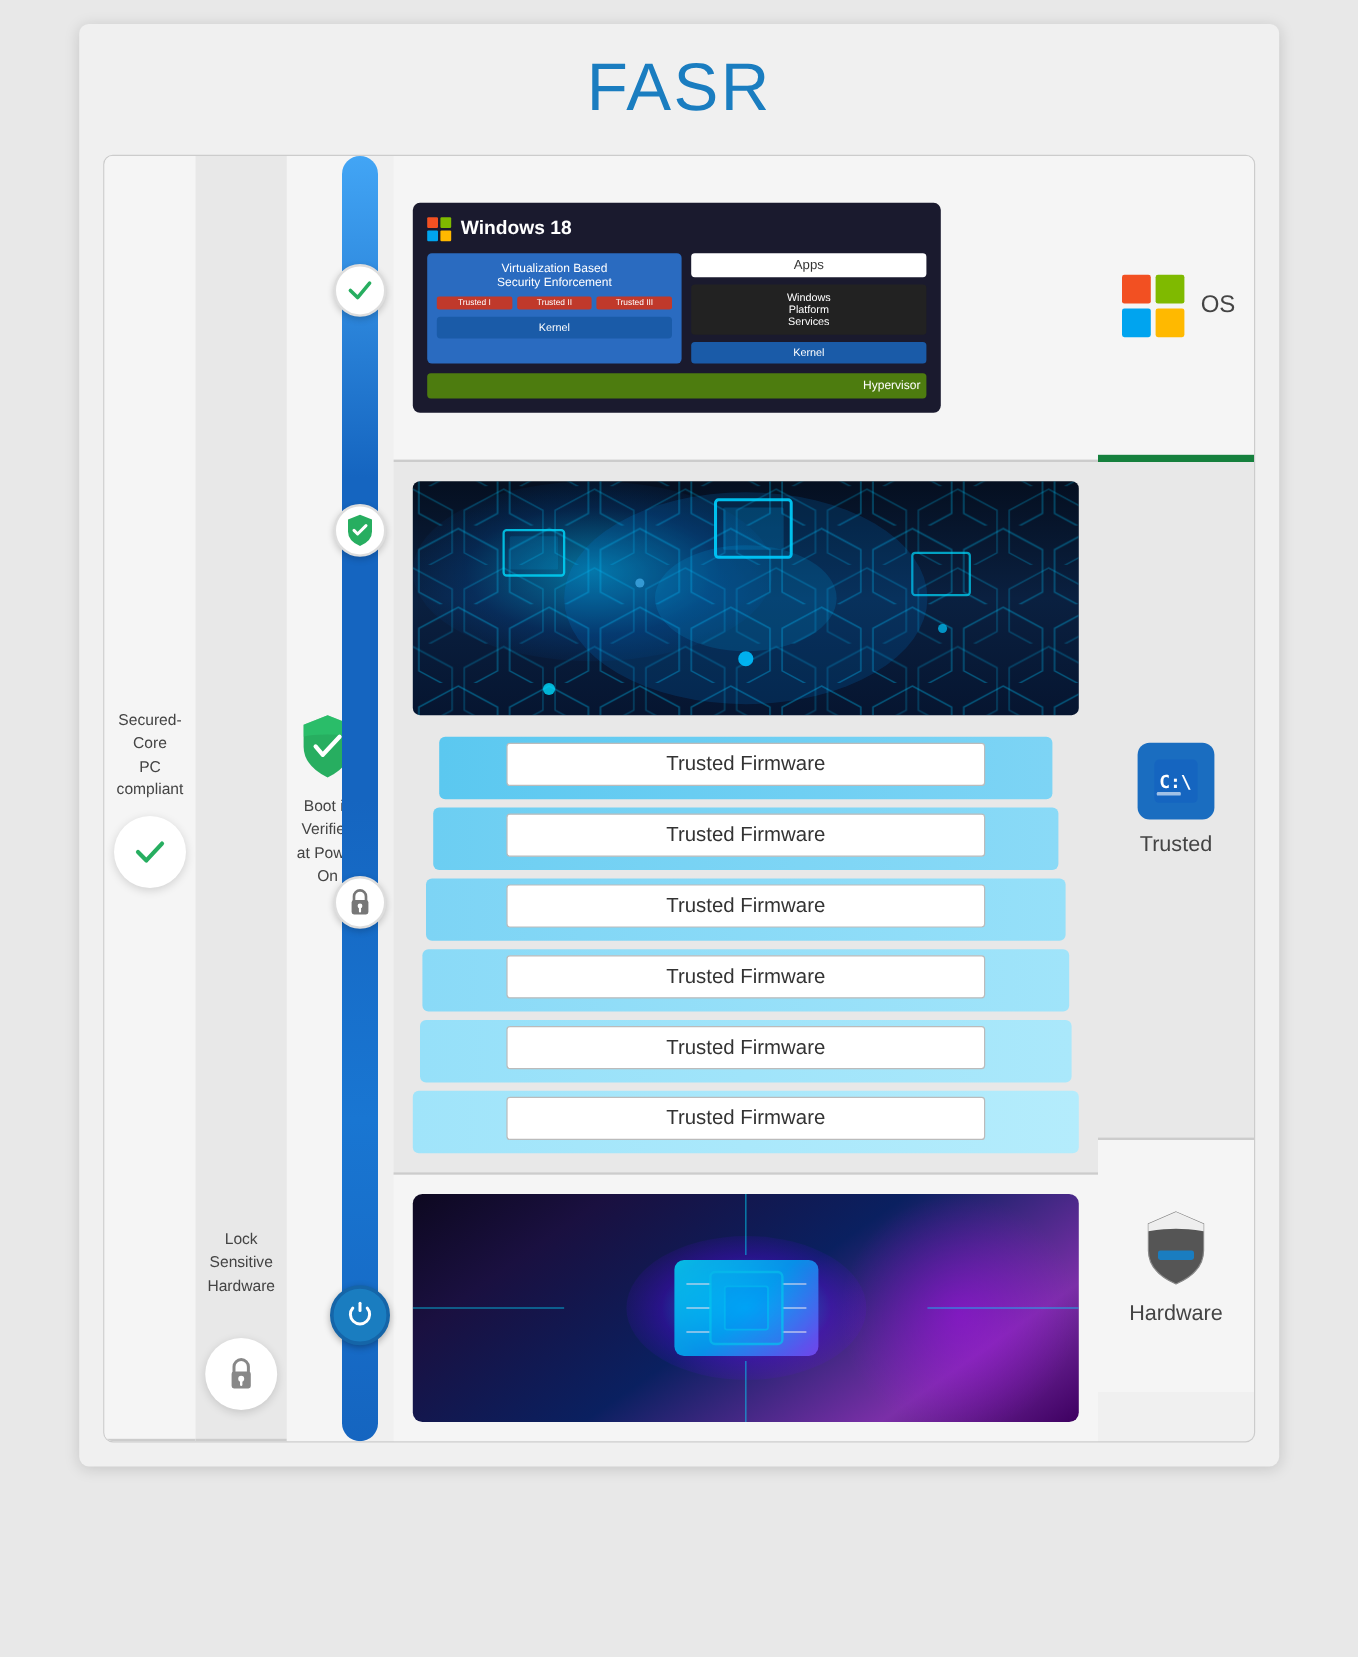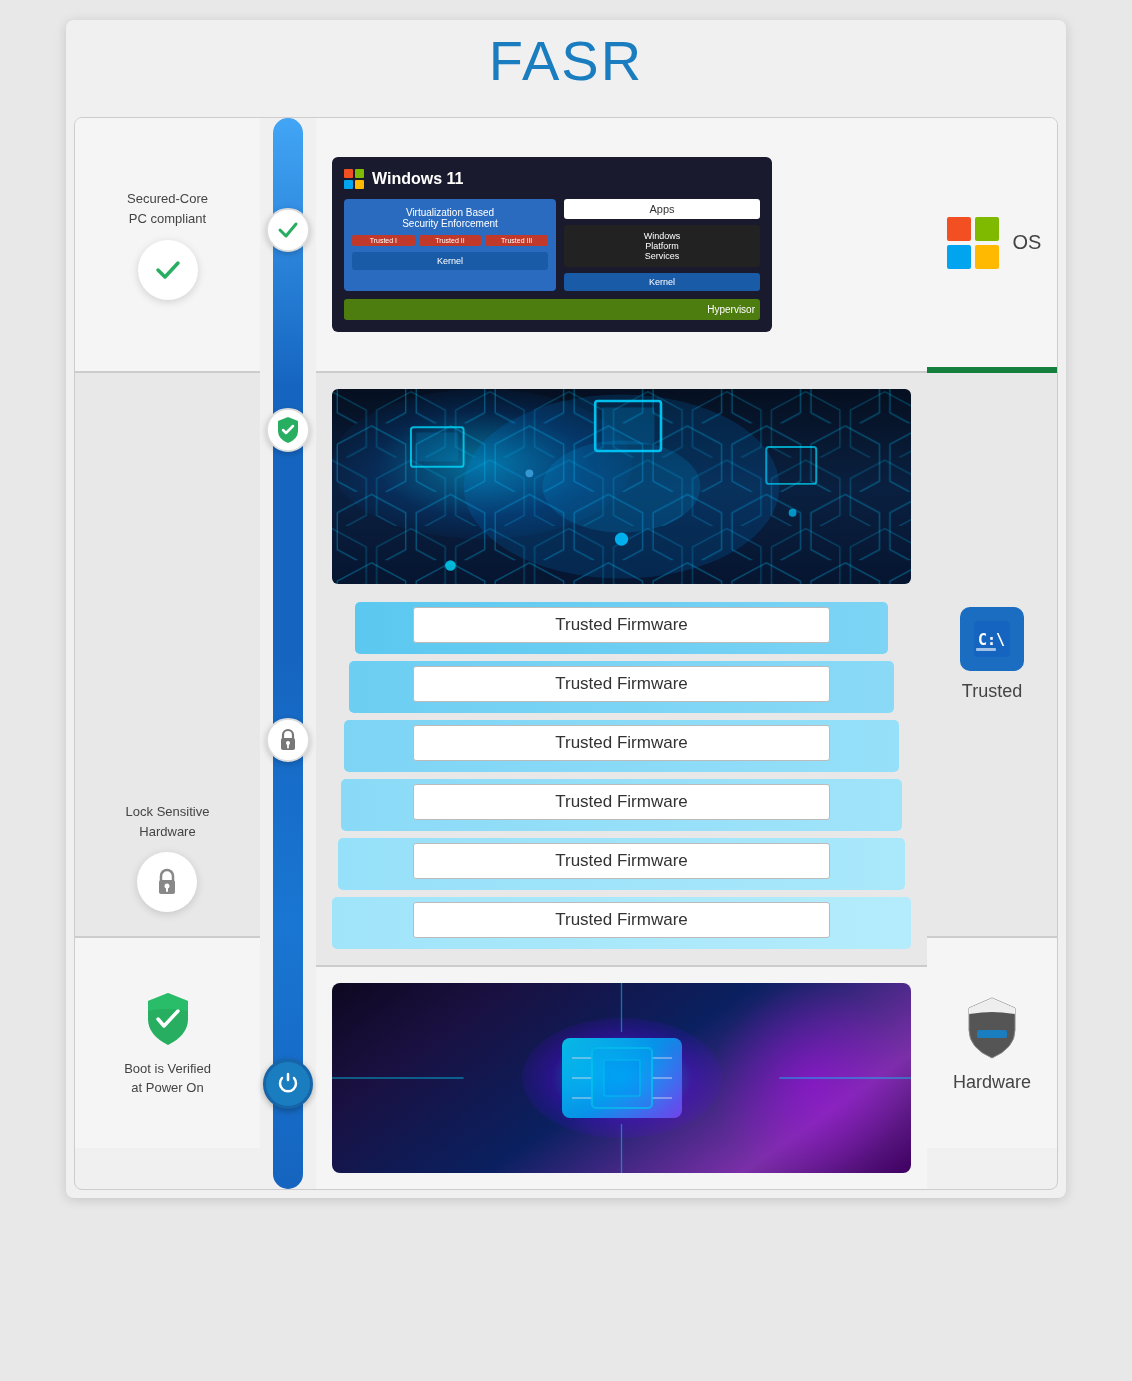--- a/index.html
+++ b/index.html
@@ -10,21 +10,21 @@
       font-family: 'Segoe UI', Arial, sans-serif;
       display: flex;
       justify-content: center;
       align-items: flex-start;
     }
     .page-wrapper {
       width: 1000px;
       margin: 20px auto;
       background: #f0f0f0;
       border-radius: 8px;
-      padding: 8px;
+      padding: 20px;
       box-shadow: 0 2px 12px rgba(0,0,0,0.15);
     }
     .main-title {
       text-align: center;
       font-size: 56px;
       font-weight: 300;
       color: #1a7dc0;
       margin-bottom: 24px;
       letter-spacing: 2px;
     }
@@ -261,35 +261,35 @@
   </style>
 </head>
 <body>
 
 <div class="page-wrapper">
 
   <h1 class="main-title">FASR</h1>
 
   <div style="display:flex; flex-direction:row; width:100%; background:#f0f0f0; border-radius:8px; overflow:hidden; border:1px solid #ccc;">
 
-    <div style="width:185px; flex-shrink:0; display:flex; flex-direction:column;">
+    <div style="width:185px; flex-shrink:0; display:flex; flex-direction:row;">
 
       <div style="background:#f5f5f5; border-bottom:2px solid #ccc; display:flex; flex-direction:column; align-items:center; justify-content:center; min-height:255px; padding:16px 8px; gap:12px;">
         <div style="font-size:13px; color:#444; text-align:center; line-height:1.5;">Secured-Core<br>PC compliant</div>
         <div class="icon-circle">
           <svg width="32" height="32" viewBox="0 0 32 32">
             <polyline points="6,16 13,23 26,9" stroke="#27ae60" stroke-width="3.5" fill="none" stroke-linecap="round" stroke-linejoin="round"></polyline>
           </svg>
         </div>
       </div>
 
       <div style="background:#e8e8e8; border-bottom:2px solid #ccc; display:flex; flex-direction:column; align-items:center; padding:24px 8px; gap:0; min-height:565px;">
 
 
-        <div style="display:flex; flex-direction:column; align-items:center; gap:3px; margin-top:auto;">
+        <div style="display:flex; flex-direction:column; align-items:center; gap:26px; margin-top:auto;">
           <div style="font-size:13px; color:#444; text-align:center; line-height:1.5; margin-bottom:8px;">Lock Sensitive<br>Hardware</div>
           <div class="icon-circle">
             <svg width="28" height="32" viewBox="0 0 28 32">
               <rect x="6" y="14" width="16" height="14" rx="2" fill="#888"></rect>
               <path d="M8 14 V10 A6 6 0 0 1 20 10 V14" stroke="#888" stroke-width="2.5" fill="none" stroke-linecap="round"></path>
               <circle cx="14" cy="20" r="2.5" fill="white"></circle>
               <line x1="14" y1="22" x2="14" y2="25" stroke="white" stroke-width="2" stroke-linecap="round"></line>
             </svg>
           </div>
         </div>
@@ -353,21 +353,21 @@
       <div style="background:#f5f5f5; border-bottom:2px solid #ccc; padding:20px 16px; min-height:255px; display:flex; align-items:center;">
 
         <div class="windows-box" style="width:100%;">
           <div class="windows-title-bar">
             <div class="windows-logo-mini">
               <span style="background:#F25022;"></span>
               <span style="background:#7FBA00;"></span>
               <span style="background:#00A4EF;"></span>
               <span style="background:#FFB900;"></span>
             </div>
-            <span>Windows 11</span>
+            <span>Windows 18</span>
           </div>
           <div class="win-inner">
             <div class="win-left">
               <div class="win-left-title">Virtualization Based<br>Security Enforcement</div>
               <div class="win-trusted-row">
                 <div class="win-trusted-badge">Trusted I</div>
                 <div class="win-trusted-badge">Trusted II</div>
                 <div class="win-trusted-badge">Trusted III</div>
               </div>
               <div class="win-kernel">Kernel</div>

